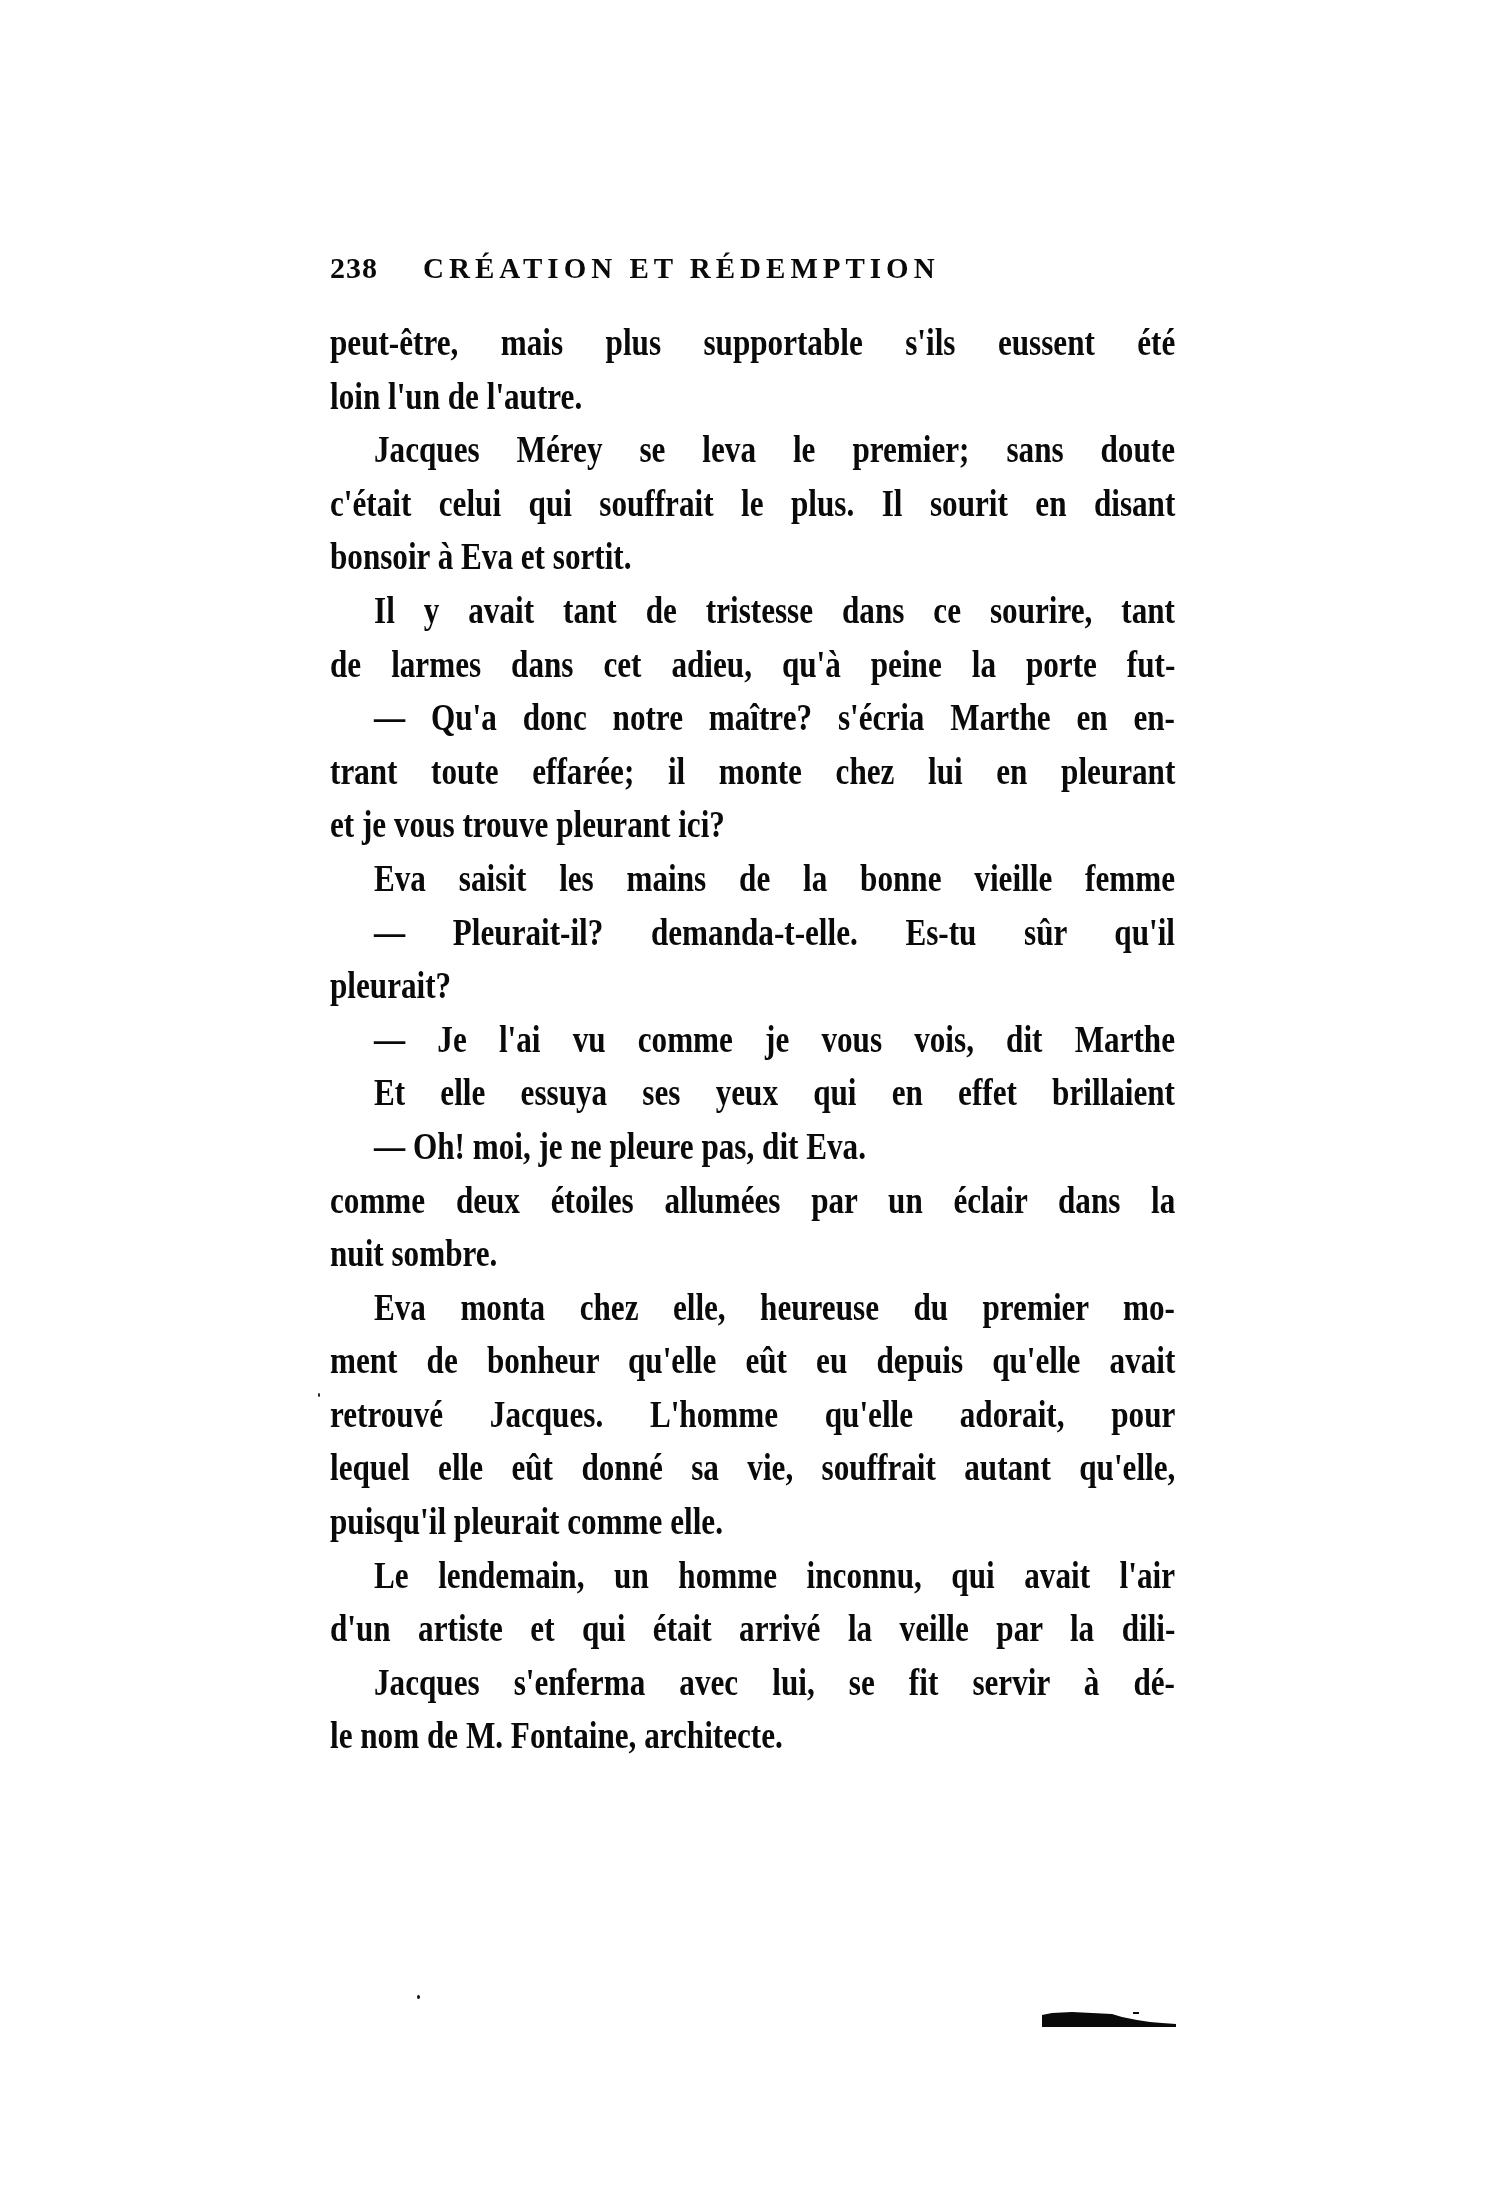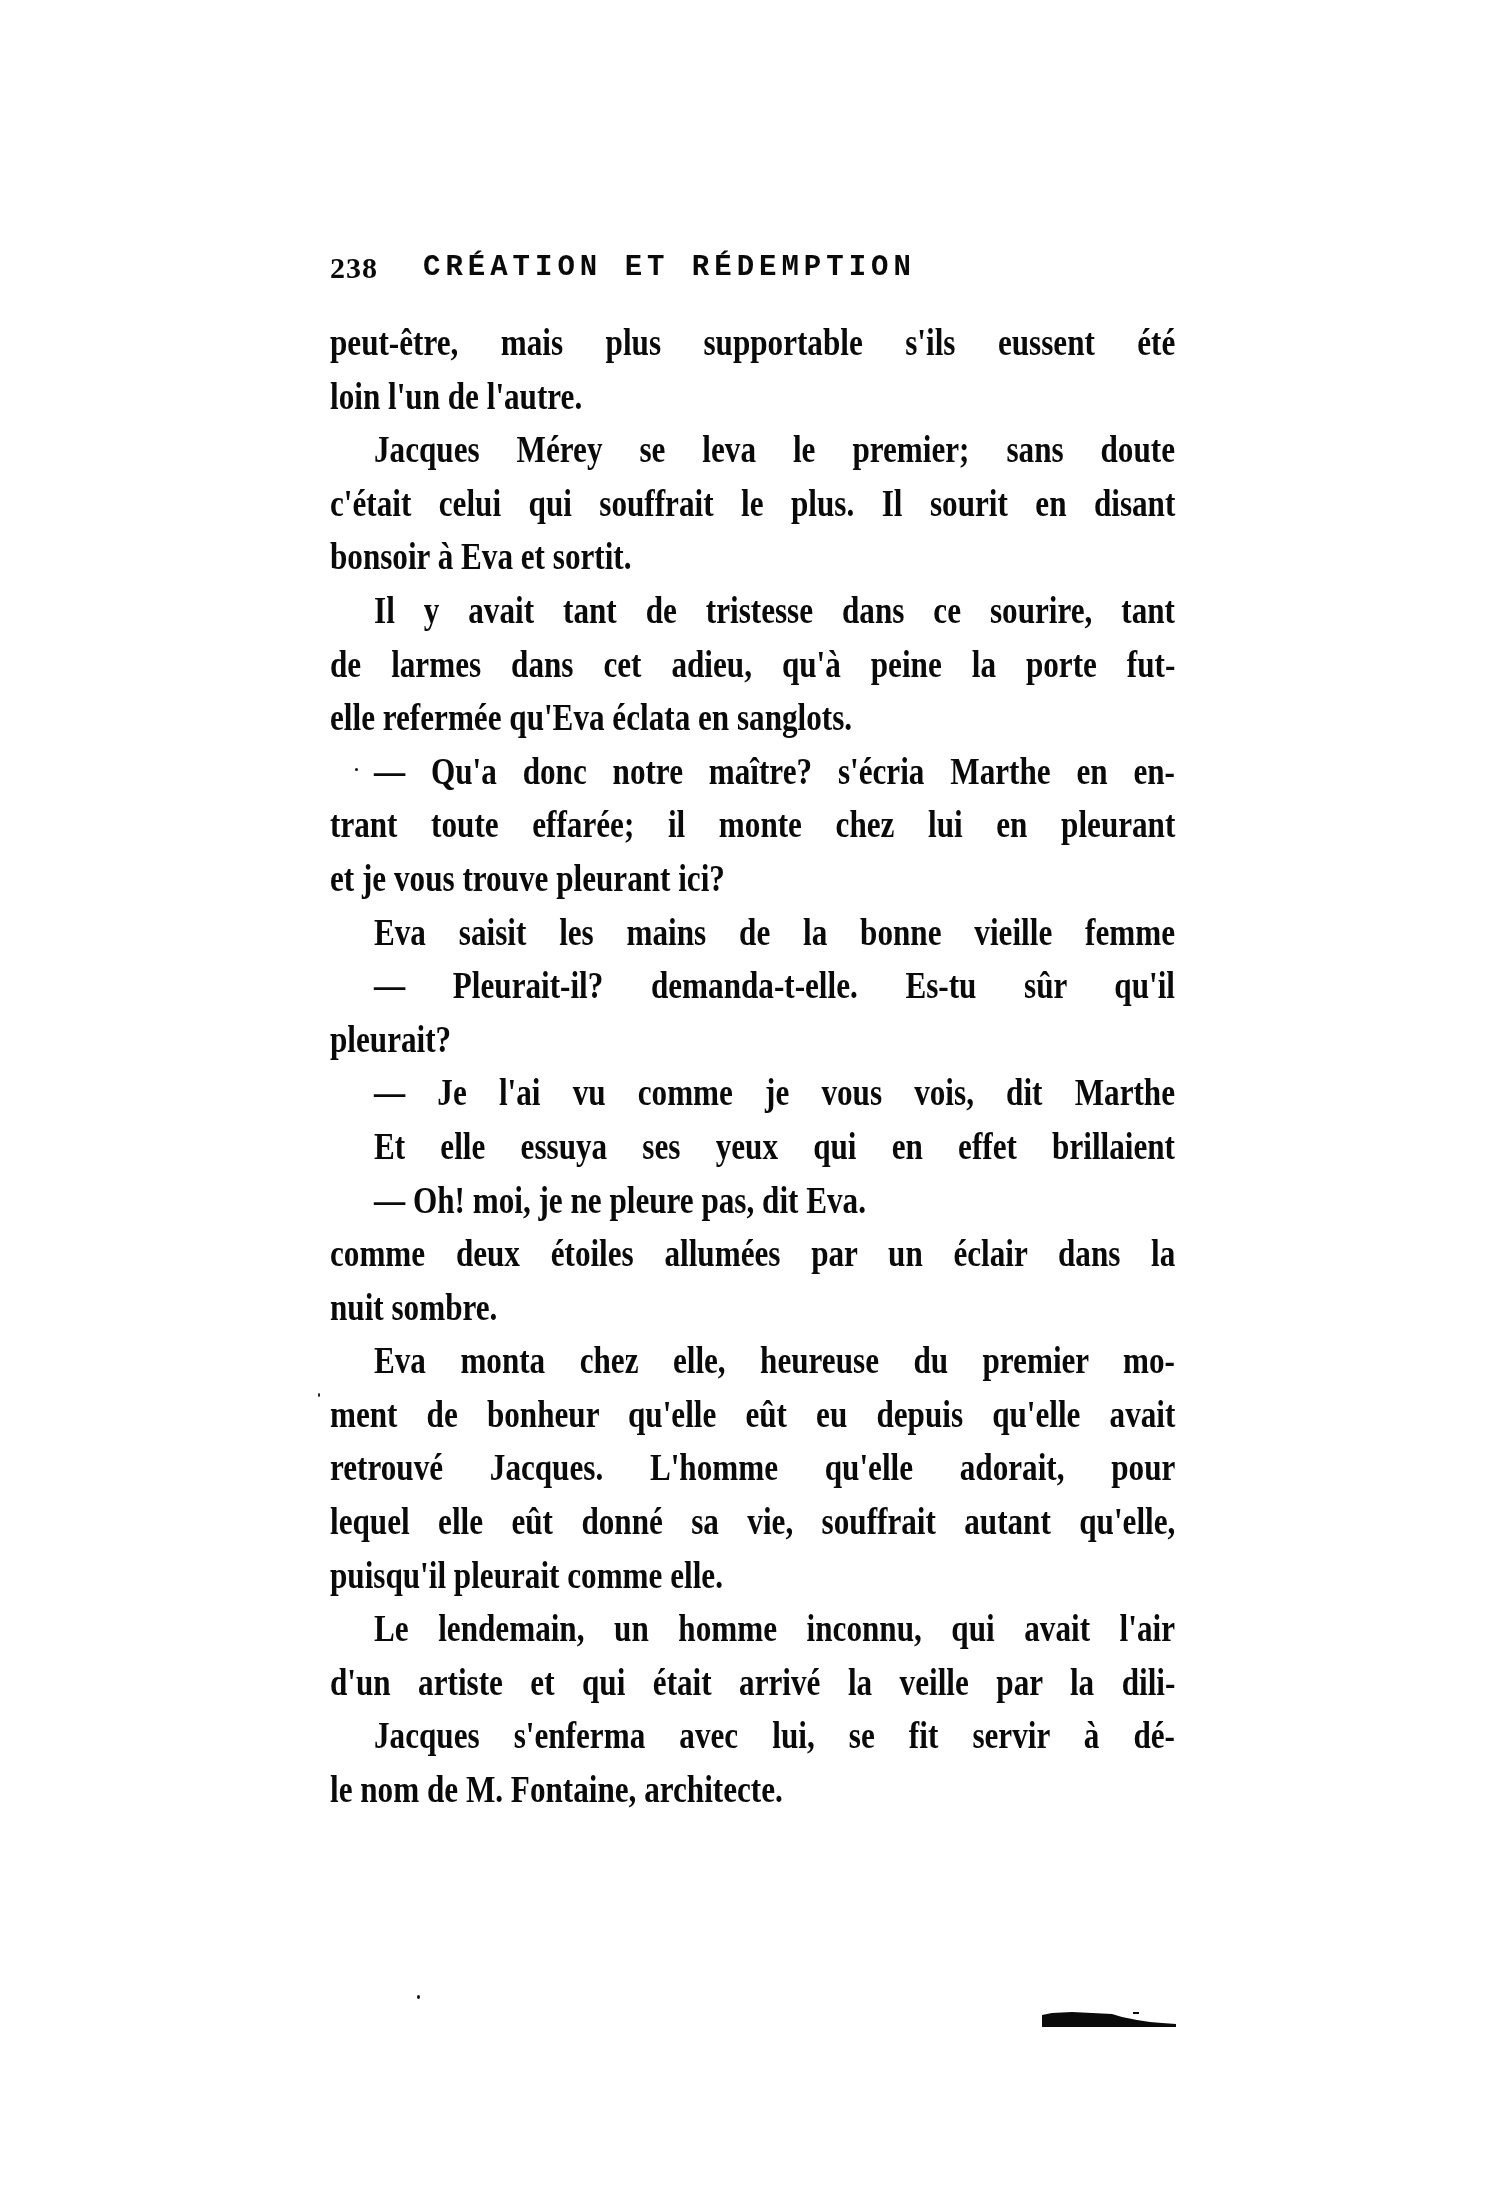--- a/index.html
+++ b/index.html
@@ -7,21 +7,21 @@
   .page {
     position: absolute; left: 0; top: 0; width: 1503px; height: 2185px;
     background: #ffffff; color: #0a0a0a;
     font-family: "Liberation Serif", serif;
   }
   .running-head {
     position: absolute; left: 330px; top: 246px; width: 845px; height: 44px;
     font-weight: bold; font-size: 30px; line-height: 44px; white-space: nowrap;
   }
   .folio { position: absolute; left: 0; top: 0; letter-spacing: 1px; }
-  .head-title { position: absolute; left: 93px; top: 0; letter-spacing: 5px; font-size: 29px; font-family: Liberation Mono, monospace; }
+  .head-title { position: absolute; left: 93px; top: 0; letter-spacing: 5px; font-size: 29px; }
   .body-text {
     position: absolute; left: 330px; top: 316px; width: 845px;
     font-size: 38px; font-weight: bold; line-height: 53.6px;
   }
   .line {
     display: block; height: 53.6px; white-space: nowrap;
     text-align: justify; text-align-last: justify;
     transform-origin: left center;
   }
   .line.last { text-align-last: left; }
@@ -44,21 +44,20 @@
   </div>
 
   <div class="body-text" id="body-text">
       <div class="line"><span class="t">peut-être, mais plus supportable s'ils eussent été</span></div>
       <div class="line last"><span class="t">loin l'un de l'autre.</span></div>
       <div class="line indent"><span class="t">Jacques Mérey se leva le premier; sans doute</span></div>
       <div class="line"><span class="t">c'était celui qui souffrait le plus. Il sourit en disant</span></div>
       <div class="line last"><span class="t">bonsoir à Eva et sortit.</span></div>
       <div class="line indent"><span class="t">Il y avait tant de tristesse dans ce sourire, tant</span></div>
       <div class="line"><span class="t">de larmes dans cet adieu, qu'à peine la porte fut-</span></div>
-      <div class="line last"><span class="t">elle refermée qu'Eva éclata en sanglots.</span></div>
       <div class="line indent"><span class="t">— Qu'a donc notre maître? s'écria Marthe en en-</span></div>
       <div class="line"><span class="t">trant toute effarée; il monte chez lui en pleurant</span></div>
       <div class="line last"><span class="t">et je vous trouve pleurant ici?</span></div>
       <div class="line indent"><span class="t">Eva saisit les mains de la bonne vieille femme</span></div>
       <div class="line indent"><span class="t">— Pleurait-il? demanda-t-elle. Es-tu sûr qu'il</span></div>
       <div class="line last"><span class="t">pleurait?</span></div>
       <div class="line indent"><span class="t">— Je l'ai vu comme je vous vois, dit Marthe</span></div>
       <div class="line indent"><span class="t">Et elle essuya ses yeux qui en effet brillaient</span></div>
       <div class="line indent last"><span class="t">— Oh! moi, je ne pleure pas, dit Eva.</span></div>
       <div class="line"><span class="t">comme deux étoiles allumées par un éclair dans la</span></div>

